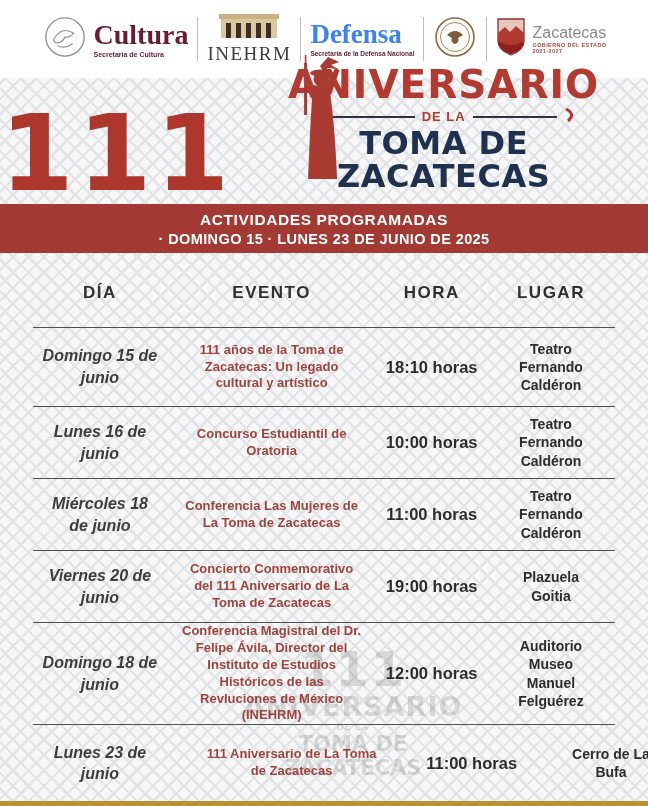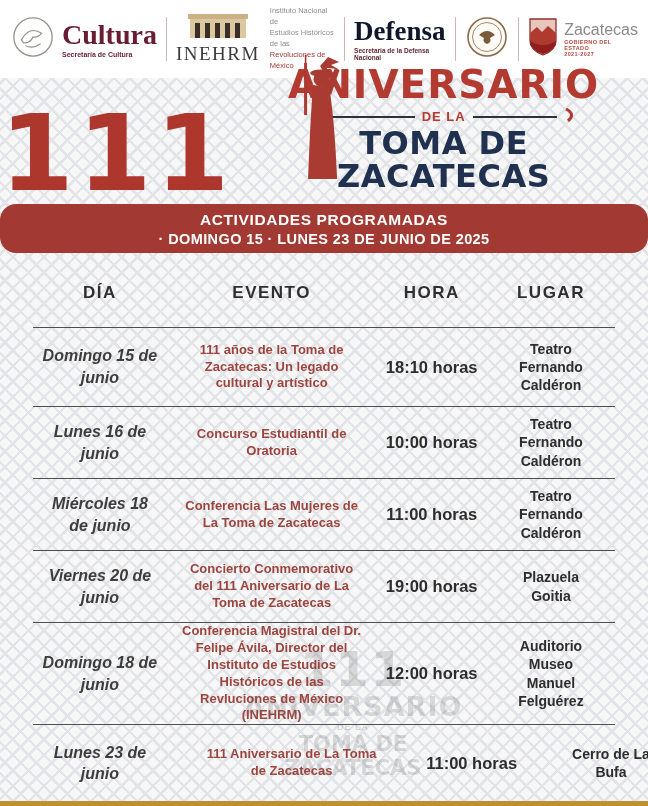--- a/index.html
+++ b/index.html
@@ -21,21 +21,21 @@
     position:relative; z-index:2;
   }
   .vdiv { width:1px; height:44px; background:#cdb6b6; flex:0 0 auto; }
   .lg { display:flex; align-items:center; gap:6px; }
   .cultura-text .nm { font-family:"Liberation Serif", serif; font-weight:bold; font-size:28px; color:#691c32; line-height:1; }
   .cultura-text .sb { font-size:7px; font-weight:bold; color:#691c32; margin-top:2px; }
   .inehrm-col { display:flex; flex-direction:column; align-items:center; }
   .inehrm-col .nm { font-family:"Liberation Serif", serif; font-size:19px; color:#3c3c3c; letter-spacing:1.5px; margin-top:1px; }
   .inehrm-desc { font-size:7.5px; color:#8d8d8d; line-height:1.45; margin-left:4px; }
   .inehrm-desc .rd { color:#a03a36; }
-  .defensa-text .nm { font-family:"Liberation Serif", serif; font-weight:bold; font-size:27px; color:#0f172a; line-height:1; }
+  .defensa-text .nm { font-family:"Liberation Serif", serif; font-weight:bold; font-size:27px; color:#3b82f6; line-height:1; }
   .defensa-text .sb { font-size:6.5px; font-weight:bold; color:#5c1f2e; margin-top:2px; }
   .zac-col .nm { font-size:16px; font-weight:normal; color:#8a8a8a; line-height:1.1; }
   .zac-col .s1, .zac-col .s2 { font-size:5.5px; font-weight:bold; color:#b5483f; letter-spacing:.4px; }
 
   
   .hero { flex:0 0 auto; height:118px; margin-top:2px; position:relative; z-index:2;
           display:flex; align-items:flex-end; justify-content:center; gap:14px; padding-right:8px; }
   .num111 { position:relative; font-weight:900; font-size:106px; line-height:.82; color:#ae372d;
             letter-spacing:4px; font-family:"DejaVu Sans", sans-serif; }
   .statue { position:absolute; left:50%; transform:translateX(-53%); top:-30px; }
@@ -44,21 +44,21 @@
           font-family:"DejaVu Sans", sans-serif; }
   .dela-row { display:flex; align-items:center; justify-content:center; gap:7px; margin:2px 0 1px; }
   .dela { font-size:13px; font-weight:bold; color:#b23a30; letter-spacing:1px; }
   .hline { height:2.5px; width:84px; background:#2e3140; }
   .toma { font-size:32px; font-weight:800; color:#20304f; letter-spacing:.5px; line-height:1.05;
           font-family:"DejaVu Sans", sans-serif; }
 
   
   .banner { flex:0 0 auto; margin-top:6px; height:49px; background:#a23a33; color:#fff;
             display:flex; flex-direction:column; align-items:center; justify-content:center; gap:2px;
-            position:relative; z-index:2;border-radius:16px; }
+            position:relative; z-index:2; }
   .banner .b1 { font-size:15.5px; font-weight:bold; letter-spacing:.6px; }
   .banner .b2 { font-size:14.5px; font-weight:600; letter-spacing:.4px; }
 
   
   .sched { flex:1 1 auto; padding:0 33px; position:relative; z-index:1; display:flex; flex-direction:column; }
   .thead { display:flex; align-items:center; padding:30px 0 24px; }
   .thead > div { text-align:center; font-size:17px; font-weight:600; color:#2f2f2f; letter-spacing:1.5px; }
   .col-dia   { flex:0 0 23%; }
   .col-evento{ flex:0 0 36%; }
   .col-hora  { flex:0 0 19%; }
@@ -113,25 +113,20 @@
             <rect x="1" y="0" width="60" height="5" fill="#cbb285"></rect>
             <rect x="3" y="5" width="56" height="19" fill="#dcc89e"></rect>
             <rect x="8" y="9" width="5" height="15" fill="#3a2f28"></rect>
             <rect x="18" y="9" width="5" height="15" fill="#3a2f28"></rect>
             <rect x="28" y="9" width="5" height="15" fill="#3a2f28"></rect>
             <rect x="38" y="9" width="5" height="15" fill="#3a2f28"></rect>
             <rect x="48" y="9" width="5" height="15" fill="#3a2f28"></rect>
           </svg>
         </span>
         <span class="nm">INEHRM</span>
-      </span>
-      <span class="inehrm-desc">
-        <div>Instituto Nacional de</div>
-        <div>Estudios Históricos de las</div>
-        <div class="rd">Revoluciones de México</div>
       </span>
     </div>
 
     <div class="vdiv"></div>
 
     <div class="lg">
       <span class="defensa-text">
         <div class="nm">Defensa</div>
         <div class="sb">Secretaría de la Defensa Nacional</div>
       </span>

